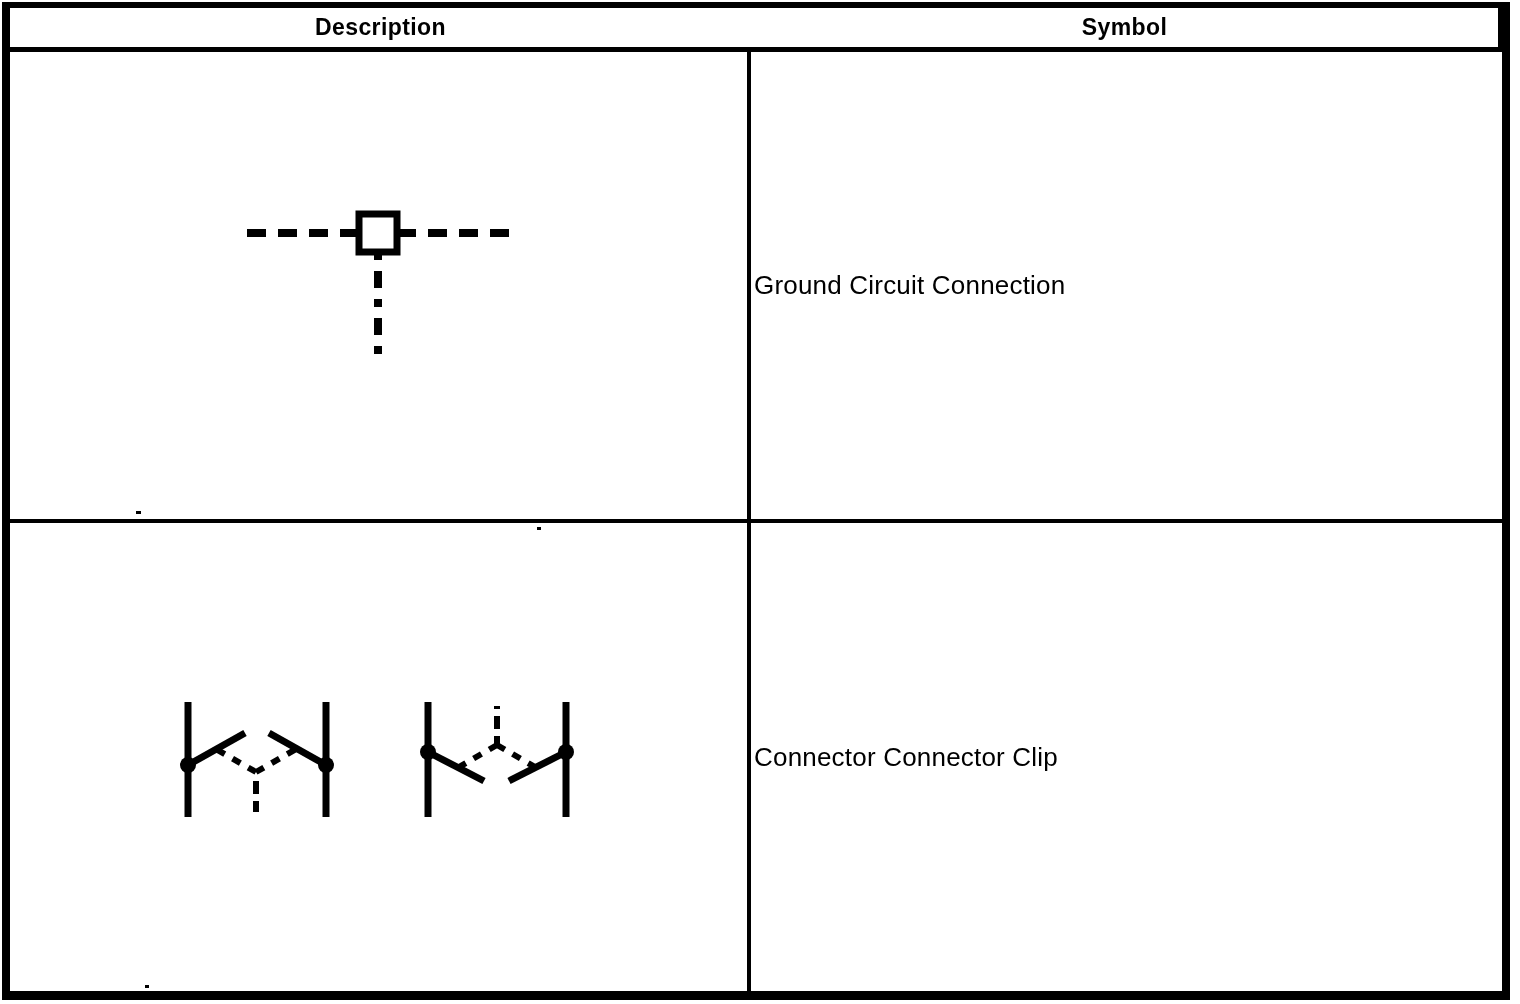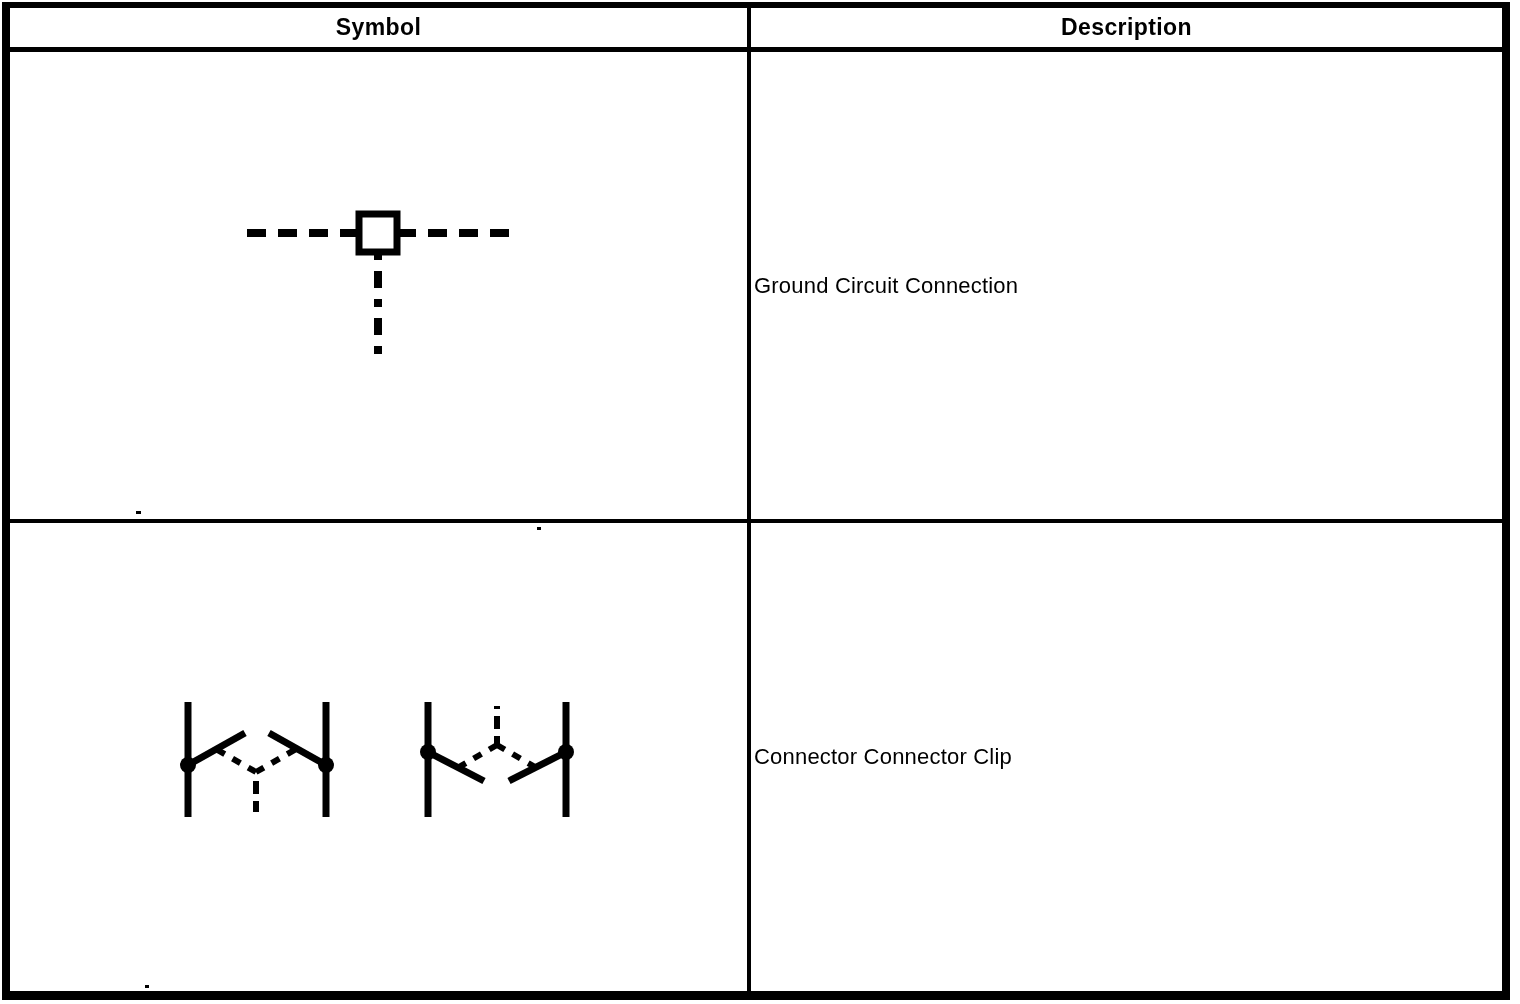--- a/index.html
+++ b/index.html
@@ -19,37 +19,37 @@
   .cell { background:#fff; box-sizing:border-box; overflow:hidden; }
   .colDiv { border-right:4px solid #000; }
   .hdrRow { border-bottom:5px solid #000; }
   .r1Row  { border-bottom:4px solid #000; }
   .th {
     display:flex; align-items:center; justify-content:center;
     font-weight:bold; font-size:23px; letter-spacing:0.4px;
   }
   .desc {
     display:flex; align-items:center;
-    padding-left:3px; font-size:22px; letter-spacing:0.2px;
+    padding-left:3px; font-size:26px; letter-spacing:0.2px;
   }
   .symcell { position:relative; }
   .symcell svg { display:block; width:100%; height:100%; }
   .ink { stroke:#000; fill:none; }
 </style>
 </head>
 <body>
 
 <div class="page">
   <div class="symtable">
 
+    <div class="cell th hdrRow">
+      <span>Description</span>
+    </div>
     <div class="cell th colDiv hdrRow">
       <span>Symbol</span>
-    </div>
-    <div class="cell th hdrRow">
-      <span>Description</span>
     </div>
 
     <div class="cell symcell colDiv r1Row">
       <svg viewBox="0 0 737 467" preserveAspectRatio="none">
 
         <line class="ink" x1="349" y1="181" x2="234" y2="181" stroke-width="8" stroke-dasharray="19 12"></line>
         <line class="ink" x1="387" y1="181" x2="502" y2="181" stroke-width="8" stroke-dasharray="19 12"></line>
 
         <rect x="349" y="162" width="38" height="38" fill="#ffffff" stroke="#000" stroke-width="7"></rect>
 

